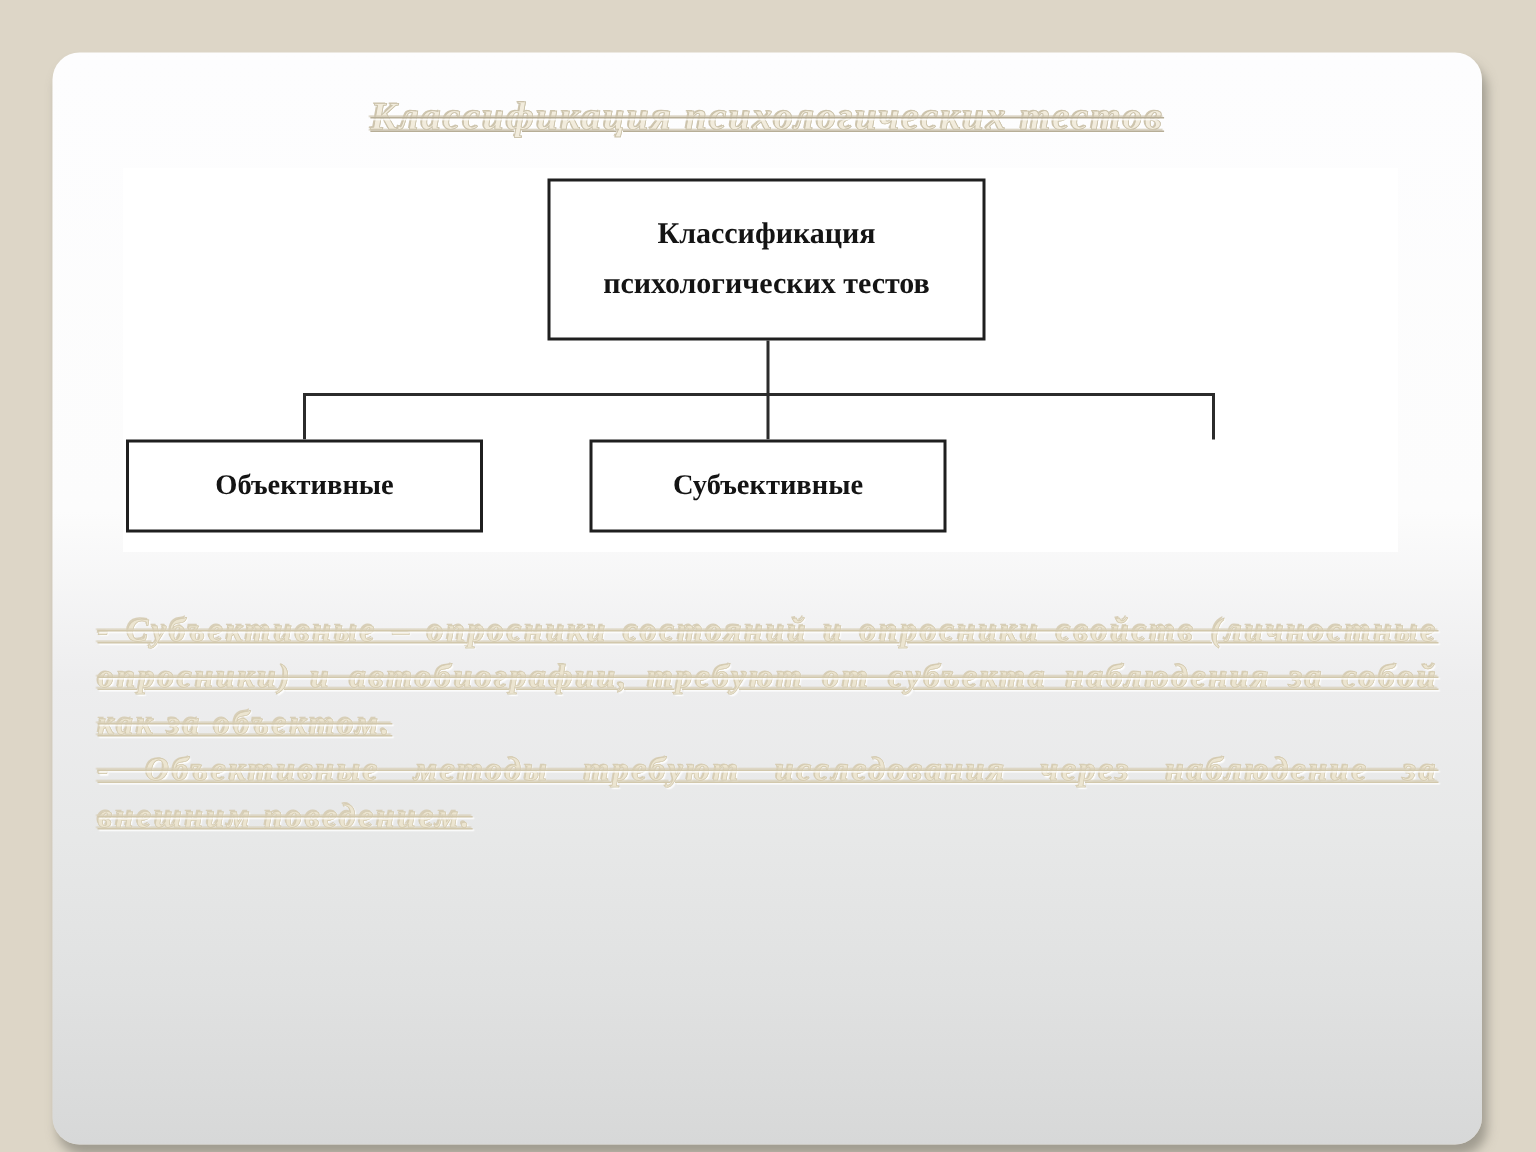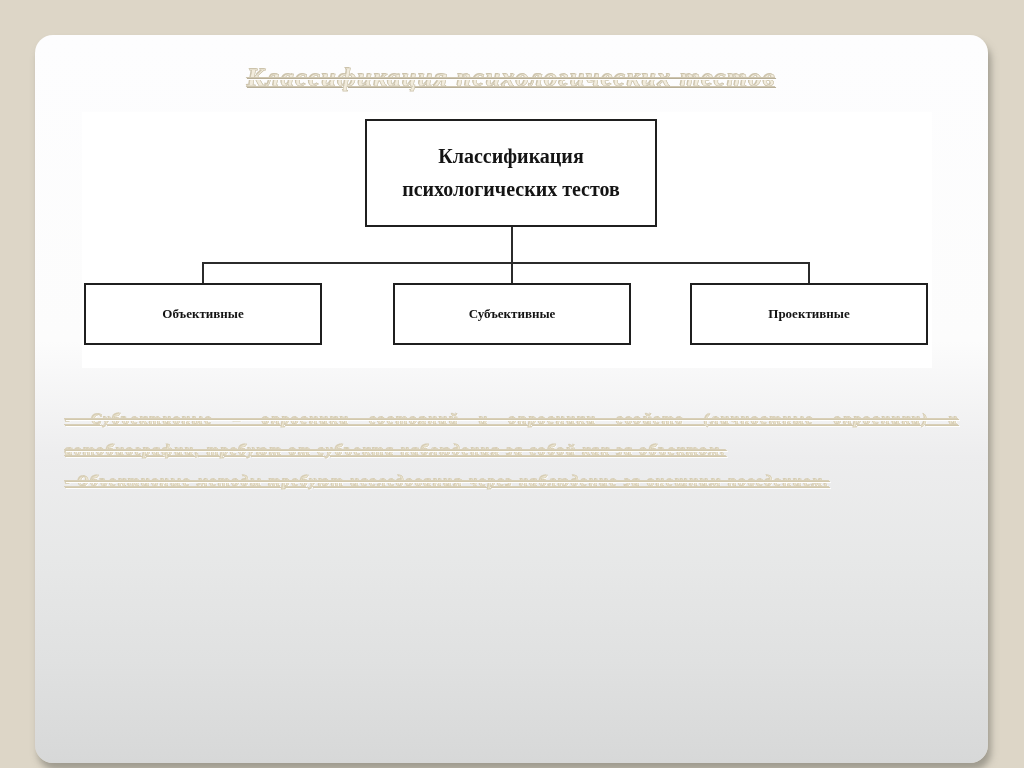--- a/index.html
+++ b/index.html
@@ -76,24 +76,24 @@
   .box.root {
     left: 283px;
     top: 7px;
     width: 292px;
     height: 108px;
     font-size: 20px;
     line-height: 33px;
     padding: 0 14px;
   }
   .box.child {
-    top: 171px;
+    top: 181px;
     height: 62px;
     width: 238px;
-    font-size: 13px;
+    font-size: 19px;
   }
   .child-l { left: 2px; }
   .child-m { left: 311px; }
   .child-r { left: 608px; }
 
   .line {
     position: absolute;
     background: #2b2b2b;
   }
   .stem {
@@ -119,21 +119,21 @@
 
   
   .notes {
     position: absolute;
     left: 30px;
     top: 369px;
     width: 894px;
     font-family: "Liberation Serif", serif;
     font-style: italic;
     font-weight: bold;
-    font-size: 15px;
+    font-size: 22px;
     line-height: 31px;
     letter-spacing: 2px;
     text-align: justify;
     color: #ece5d1;
     -webkit-text-stroke: 0.4px #d3c9ae;
     text-shadow: 1px 1px 1px #ffffff, -1px -1px 0 #d8cfb8;
   }
   .notes p {
     margin: 0;
     text-decoration: underline line-through;
@@ -153,21 +153,20 @@
       <div class="box root">Классификация психологических тестов</div>
 
       <div class="line stem"></div>
       <div class="line hbar"></div>
       <div class="line stub stub-l"></div>
       <div class="line stub stub-m"></div>
       <div class="line stub stub-r"></div>
 
       <div class="box child child-l">Объективные</div>
       <div class="box child child-m">Субъективные</div>
-      <div class="box child child-r">Проективные</div>
     </div>
 
     <div class="notes">
       <p>- Субъективные – опросники состояний и опросники свойств (личностные опросники) и автобиографии, требуют от субъекта наблюдения за собой как за объектом.</p>
       <p>- Объективные методы требуют исследования через наблюдение за внешним поведением.</p>
     </div>
 
   </div>
 </div>
 

